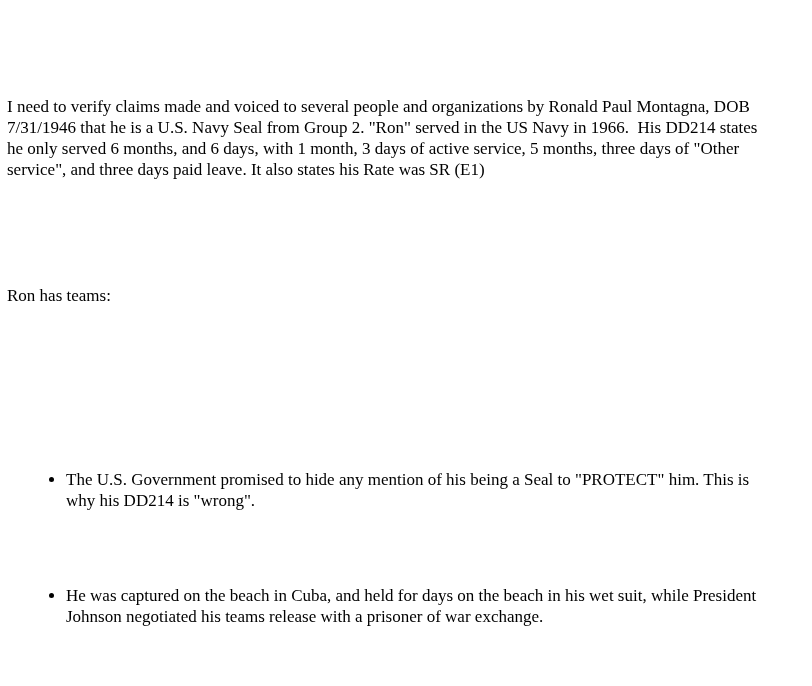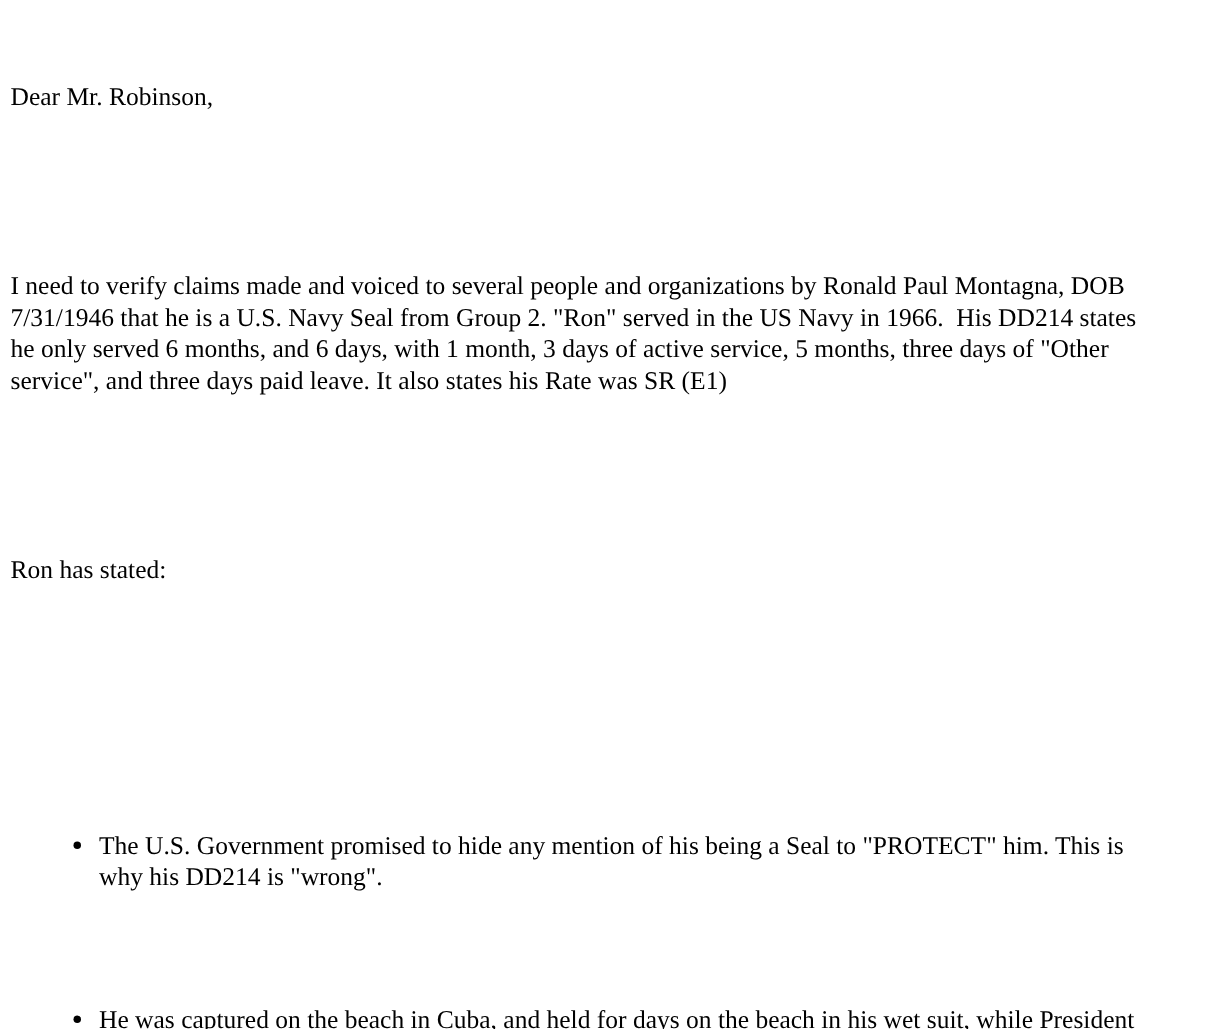--- a/index.html
+++ b/index.html
@@ -36,25 +36,24 @@
     list-style-type: disc;
     margin: 16px;
     padding: 0;
   }
 </style>
 </head>
 <body>
 
 <div class="doc">
 
-  <p class="salutation">Dear Mr. Robinson,</p>
 
   <p>I need to verify claims made and voiced to several people and organizations by Ronald Paul Montagna, DOB 7/31/1946 that he is a U.S. Navy Seal from Group 2. "Ron" served in the US Navy in 1966.  His DD214 states he only served 6 months, and 6 days, with 1 month, 3 days of active service, 5 months, three days of "Other service", and three days paid leave. It also states his Rate was SR (E1)</p>
 
-  <p>Ron has stated:</p>
+  <p>Ron has teams:</p>
 
   <ul class="claims">
     <li>The U.S. Government promised to hide any mention of his being a Seal to "PROTECT" him. This is why his DD214 is "wrong".</li>
     <li>He was captured on the beach in Cuba, and held for days on the beach in his wet suit, while President Johnson negotiated his teams release with a prisoner of war exchange.</li>
     
     
     
     
     
     

